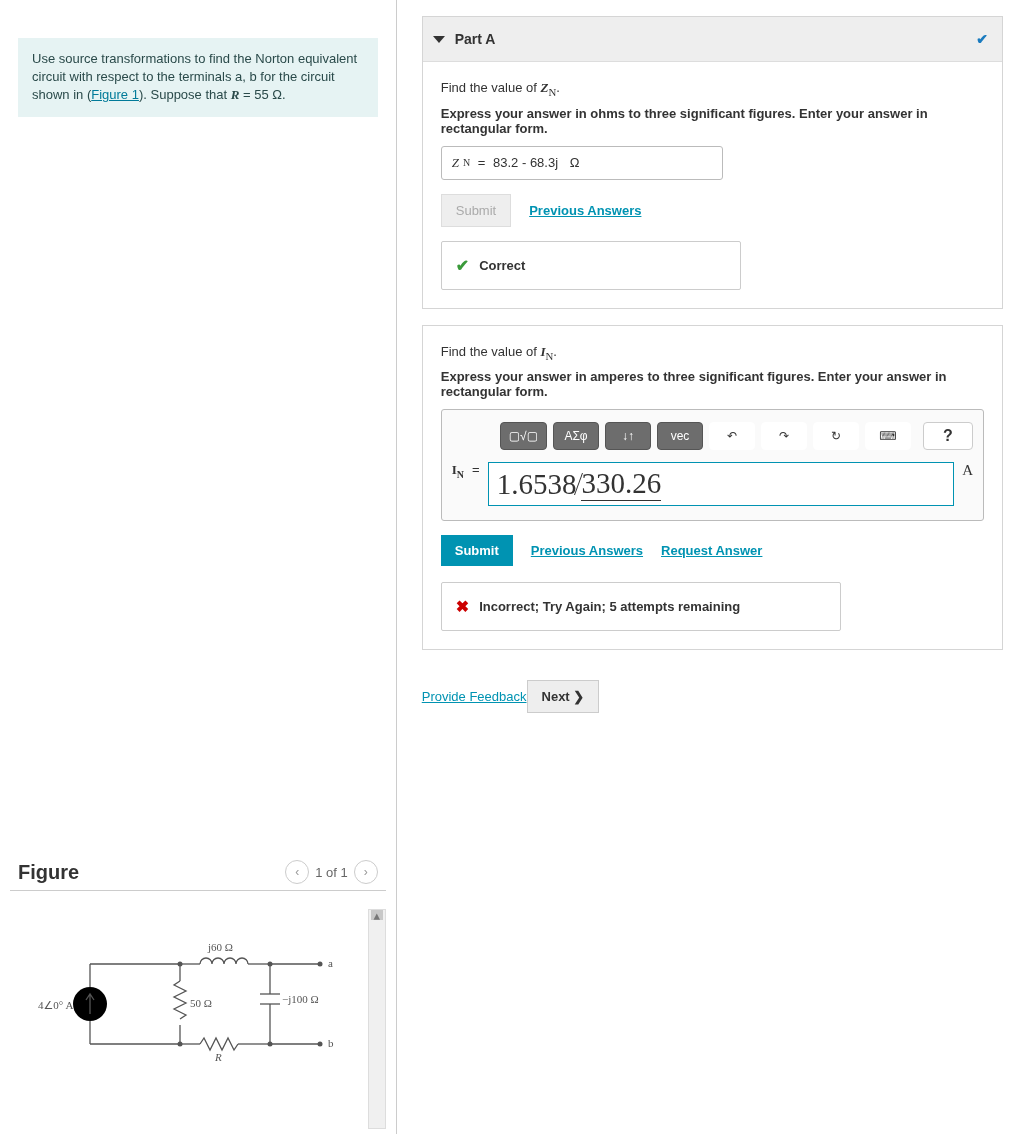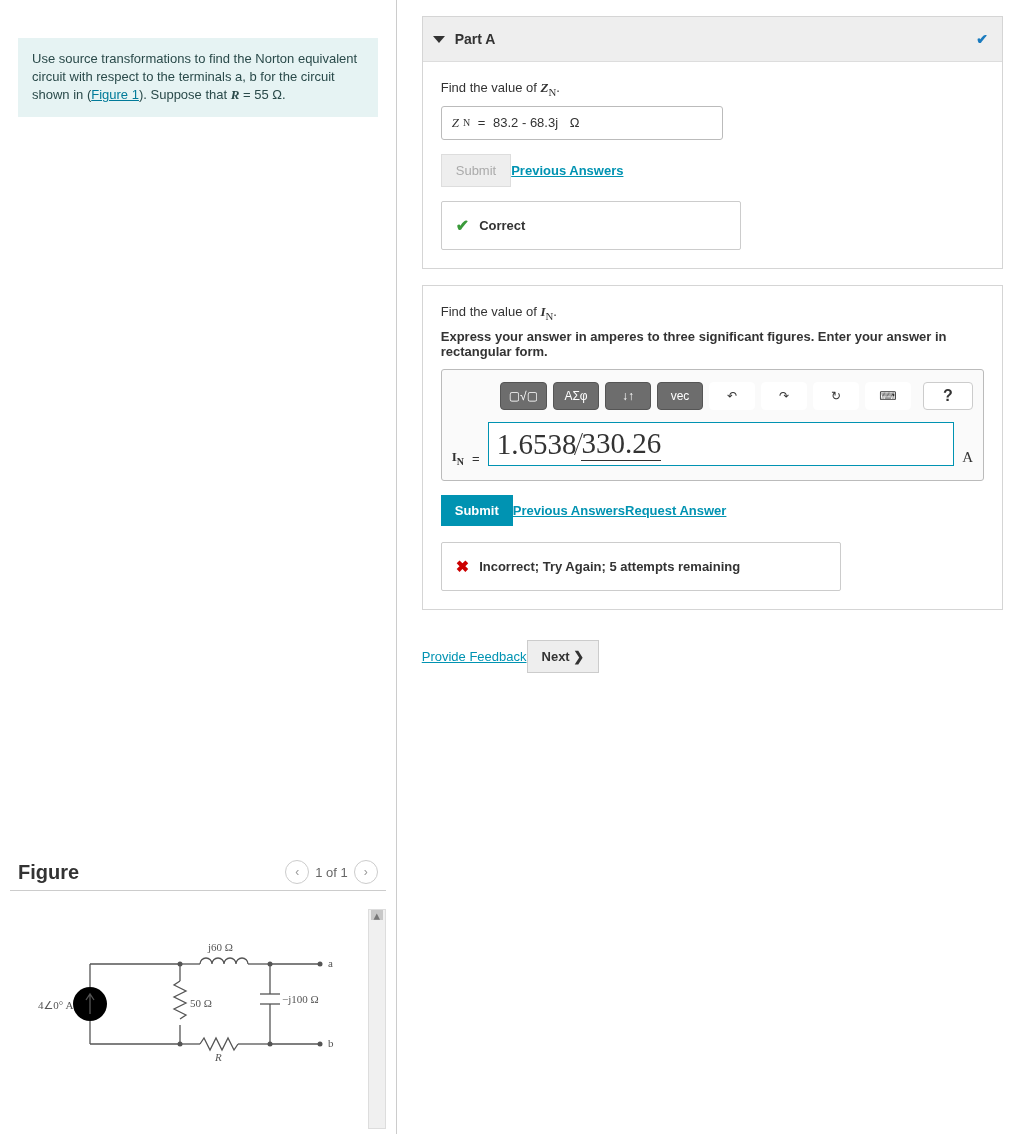--- a/index.html
+++ b/index.html
@@ -23,35 +23,35 @@
   .caret{width:0;height:0;border-left:6px solid transparent;border-right:6px solid transparent;border-top:7px solid #333}
   .part-title{font-weight:bold;font-size:14px;color:#333}
   .check{color:#1a7bbf;font-size:14px;font-weight:bold}
   .part-body{padding:14px 18px 18px 18px;background:#fff}
   .prompt{margin:4px 0 8px 0}
   .sub{font-family:'Times New Roman',serif}
   .hint{font-weight:bold;color:#333;margin-bottom:10px}
   .answer-line{border:1px solid #bbb;border-radius:3px;background:#fff;padding:8px 10px;width:260px;display:flex;align-items:center;gap:4px}
   .al-var{font-family:'Times New Roman',serif;font-style:italic}
   .al-sub{font-size:10px;font-family:'Times New Roman',serif}
-  .btnrow{display:flex;align-items:center;margin-top:14px}
+  .btnrow{display:flex;align-items:center;gap:18px;margin-top:14px}
   .btn{padding:8px 14px;font-size:13px;border:none;cursor:pointer}
   .btn.disabled{background:#eee;color:#aaa;border:1px solid #ddd}
   .btn.teal{background:#0093b2;color:#fff;font-weight:bold}
   .lnk{color:#0093b2;text-decoration:underline;font-weight:bold;font-size:13px}
   .feedback{margin-top:14px;border:1px solid #ccc;border-radius:2px;padding:14px 14px;display:flex;align-items:center;gap:10px;width:270px;background:#fff}
   .fb-ok{color:#3a9a3a;font-weight:bold;font-size:16px}
   .fb-bad{color:#c00;font-weight:bold;font-size:16px}
   .fb-text{font-weight:bold;color:#333}
   .eq-editor{border:1px solid #bbb;border-radius:3px;background:#fafafa;padding:12px 10px 14px 10px}
   .toolbar{display:flex;align-items:center;gap:6px;justify-content:flex-start;margin-left:48px;margin-bottom:12px}
   .tbtn{background:#6d6d6d;color:#fff;font-size:12px;padding:6px 8px;border-radius:4px;border:1px solid #555;min-width:28px;text-align:center;font-family:Arial,sans-serif}
   .tbtn.light{background:#fff;color:#333;border:1px solid #fff}
   .tbtn.q{background:#fff;color:#333;border:1px solid #ccc;font-size:16px;font-weight:bold;padding:4px 10px}
-  .eqline{display:flex;align-items:flex-end;gap:8px}
+  .eqline{display:flex;align-items:flex-start;gap:8px}
   .eqlabel{font-family:'Times New Roman',serif;font-weight:bold}
   .eqlabel sub{font-size:10px}
   .eqinput{flex:1;border:1px solid #0093b2;background:#fff;padding:4px 8px;font-family:'Times New Roman',serif;font-size:29px;height:34px;display:flex;align-items:center}
   .angle{border-left:1px solid #333;transform:skewX(-20deg);display:inline-block;height:22px;margin:0 2px}
   .underline{border-bottom:1px solid #333}
   .unit{font-family:'Times New Roman',serif;font-size:15px}
   .feedback2{margin-top:16px;border:1px solid #ccc;border-radius:2px;padding:14px 14px;display:flex;align-items:center;gap:10px;width:370px;background:#fff}
   .footerrow{display:flex;justify-content:flex-start;align-items:center;margin-top:30px}
   .nextbtn{background:#eee;border:1px solid #ccc;padding:8px 14px;font-weight:bold;color:#333;display:flex;align-items:center;}
   svg.circuit{width:330px;height:180px;margin-left:20px}
@@ -136,20 +136,21 @@
         <div class="ph-left">
           <div class="caret"></div>
           <div class="part-title">Part A</div>
         </div>
         <div class="check">✔</div>
       </div>
       <div class="part-body">
         <div class="prompt">
           <span>Find the value of </span><span class="sub"><b><i><span>Z</span></i></b><sub>N</sub></span>.
         </div>
+        <div class="hint">Express your answer in ohms to three significant figures. Enter your answer in rectangular form.</div>
         <div class="answer-line">
           <span class="al-var">Z</span>
             <sub class="al-sub">N</sub>
           <span>&nbsp;=&nbsp;</span>
           <span>83.2 - 68.3j</span>
           <span>&nbsp;</span>
             <span>Ω</span>
         </div>
         <div class="btnrow">
           <button class="btn disabled">Submit</button>

